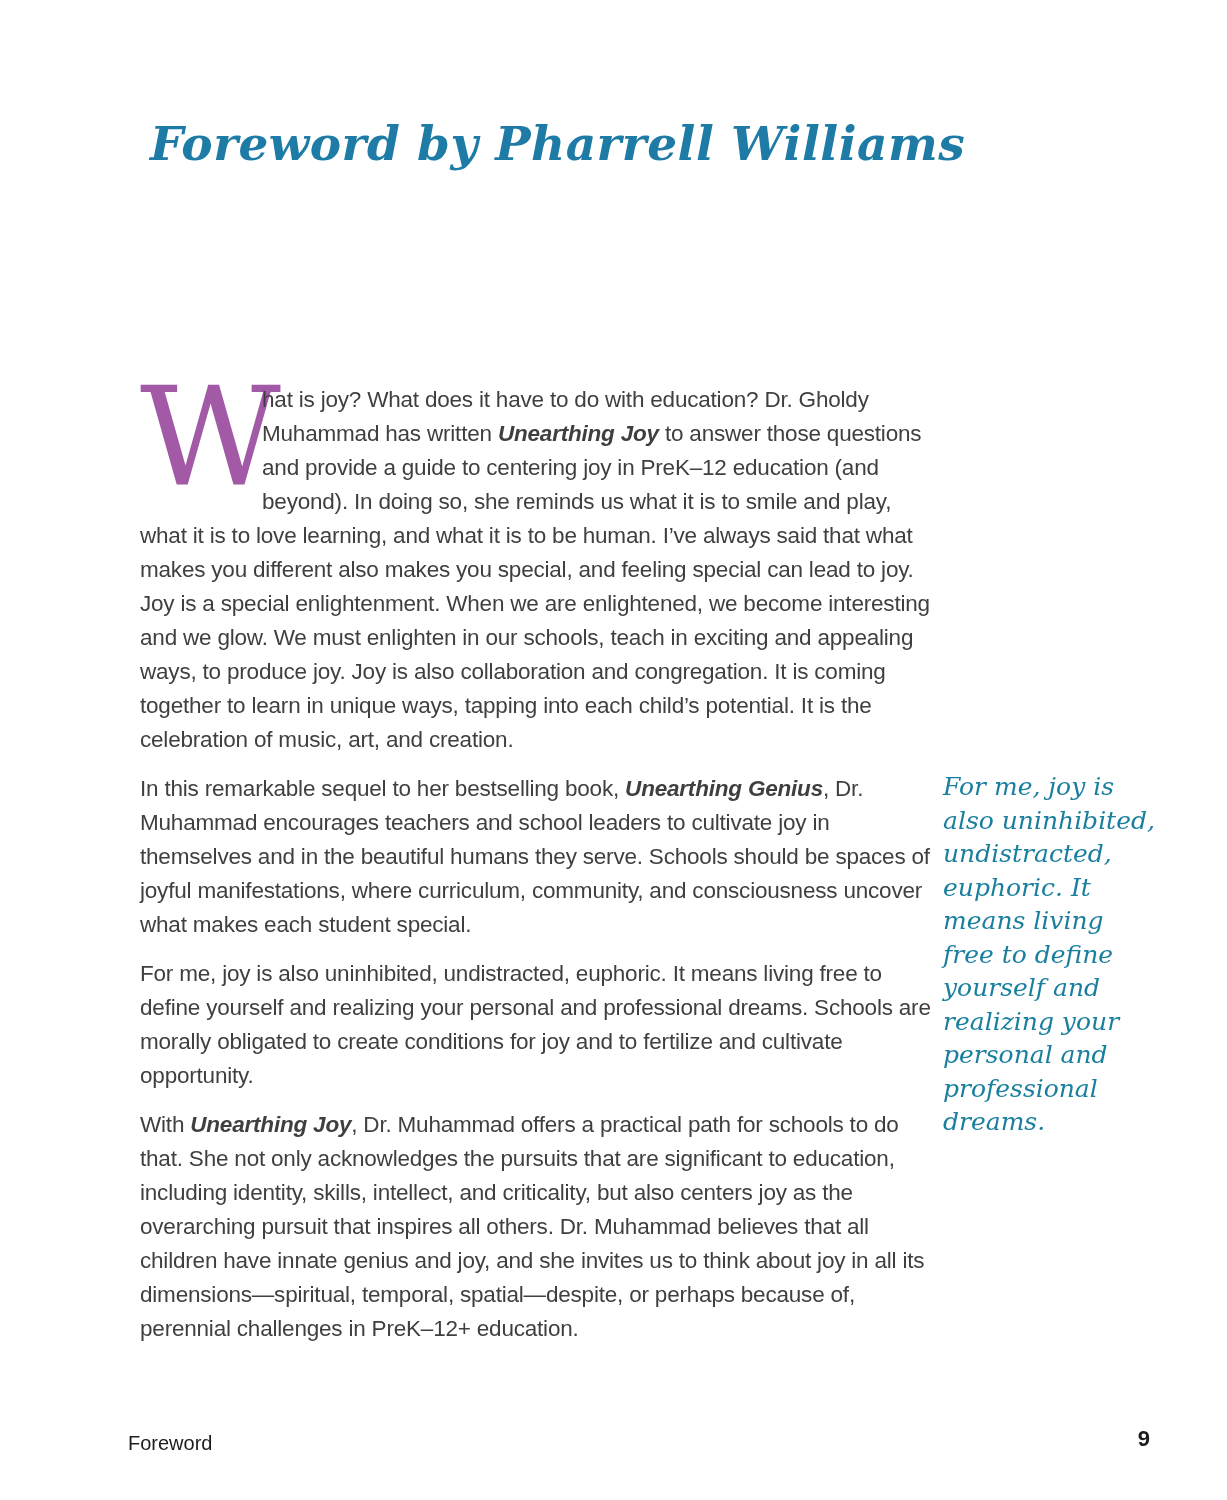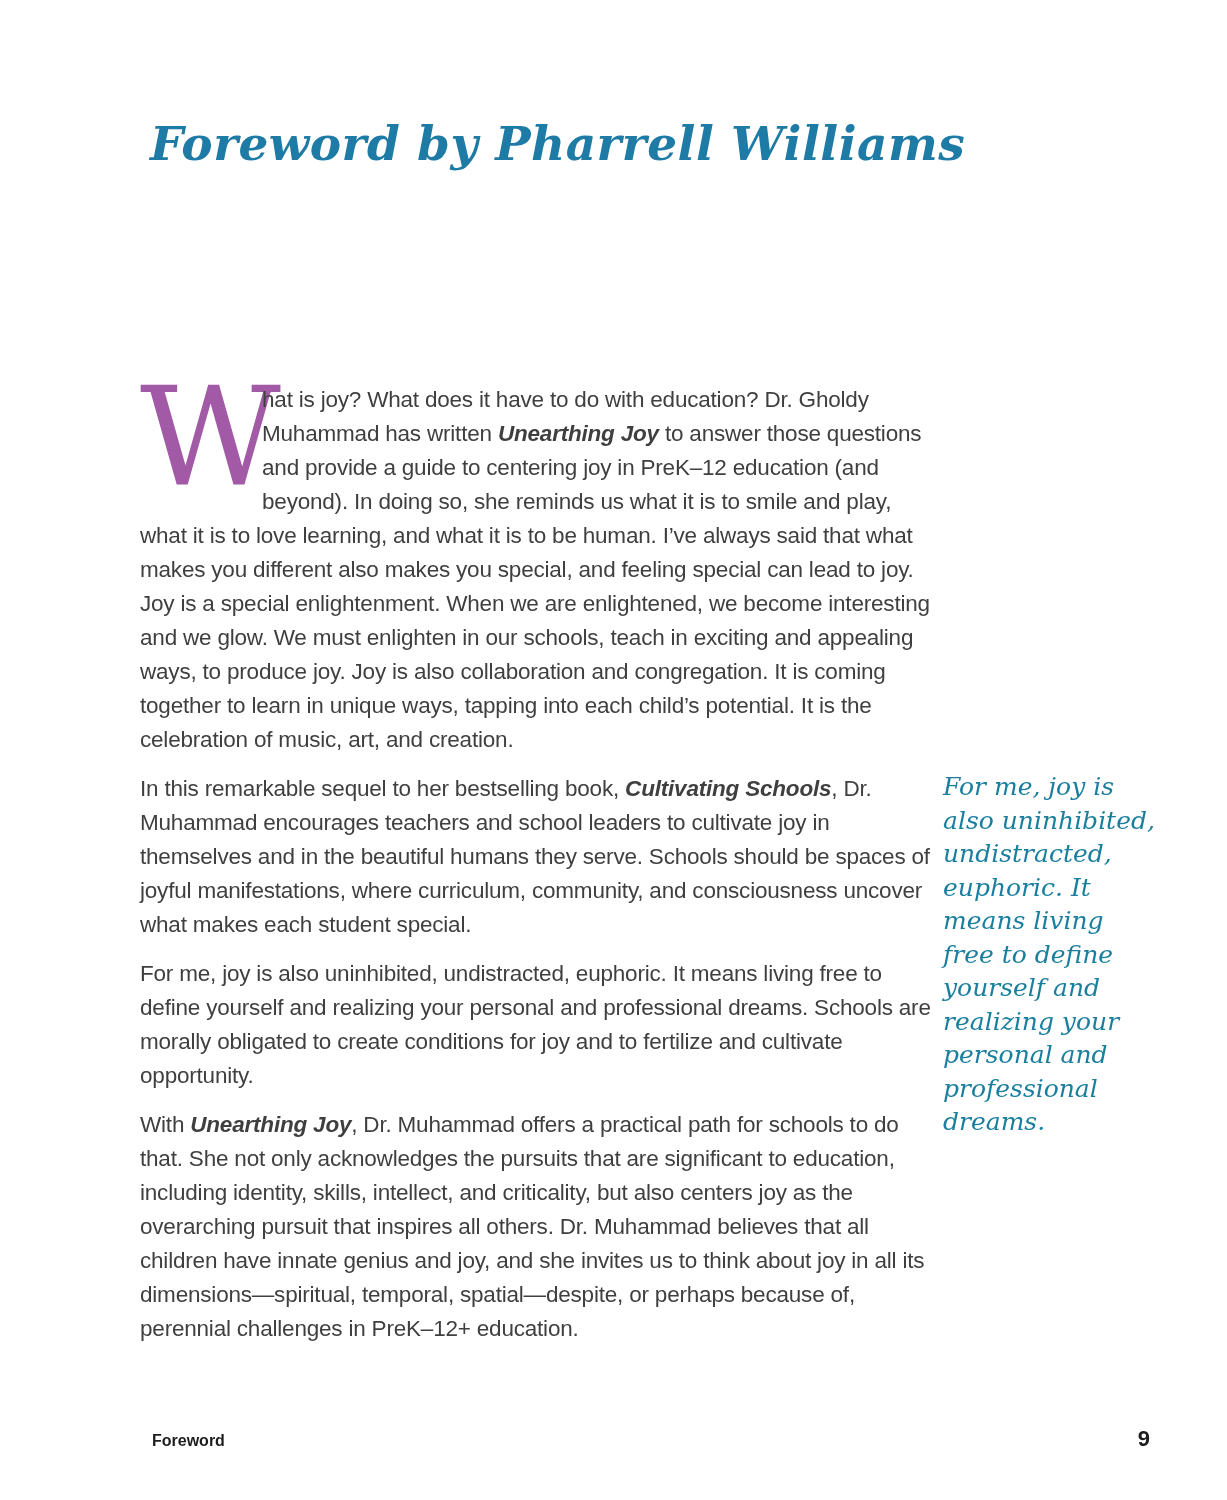--- a/index.html
+++ b/index.html
@@ -62,24 +62,24 @@
     top: 770px;
     width: 215px;
     font-family: "DejaVu Serif", serif;
     font-style: italic;
     font-size: 25px;
     line-height: 33.5px;
     color: var(--quote-teal);
   }
   .footer-section {
     position: absolute;
-    left: 152px;
+    left: 128px;
     top: 1432px;
-    font-size: 16px;
-    font-weight: bold;
+    font-size: 20px;
+    font-weight: normal;
     color: var(--footer-text);
   }
   .footer-page {
     position: absolute;
     right: 77px;
     top: 1426px;
     font-size: 22px;
     font-weight: bold;
     color: var(--footer-text);
   }
@@ -88,21 +88,21 @@
 <body>
 
 <div class="page">
 
   <h1 class="title">Foreword by Pharrell Williams</h1>
 
   <div class="body-col">
     <p class="para">
       <span class="dropcap">W</span><span><span>hat is joy? What does it have to do with education? Dr. Gholdy Muhammad has written </span><em>Unearthing Joy</em><span> to answer those questions and provide a guide to centering joy in PreK–12 education (and beyond). In doing so, she reminds us what it is to smile and play, what it is to love learning, and what it is to be human. I’ve always said that what makes you different also makes you special, and feeling special can lead to joy. Joy is a special enlightenment. When we are enlightened, we become interesting and we glow. We must enlighten in our schools, teach in exciting and appealing ways, to produce joy. Joy is also collaboration and congregation. It is coming together to learn in unique ways, tapping into each child’s potential. It is the celebration of music, art, and creation.</span></span>
     </p>
-    <p class="para"><span>In this remarkable sequel to her bestselling book, </span><em>Cultivating Schools</em><span>, Dr. Muhammad encourages teachers and school leaders to cultivate joy in themselves and in the beautiful humans they serve. Schools should be spaces of joyful manifestations, where curriculum, community, and consciousness uncover what makes each student special.</span></p>
+    <p class="para"><span>In this remarkable sequel to her bestselling book, </span><em>Unearthing Genius</em><span>, Dr. Muhammad encourages teachers and school leaders to cultivate joy in themselves and in the beautiful humans they serve. Schools should be spaces of joyful manifestations, where curriculum, community, and consciousness uncover what makes each student special.</span></p>
     <p class="para"><span>For me, joy is also uninhibited, undistracted, euphoric. It means living free to define yourself and realizing your personal and professional dreams. Schools are morally obligated to create conditions for joy and to fertilize and cultivate opportunity.</span></p>
     <p class="para"><span>With </span><em>Unearthing Joy</em><span>, Dr. Muhammad offers a practical path for schools to do that. She not only acknowledges the pursuits that are significant to education, including identity, skills, intellect, and criticality, but also centers joy as the overarching pursuit that inspires all others. Dr. Muhammad believes that all children have innate genius and joy, and she invites us to think about joy in all its dimensions—spiritual, temporal, spatial—despite, or perhaps because of, perennial challenges in PreK–12+ education.</span></p>
   </div>
 
   <aside class="pull-quote">For me, joy is also uninhibited, undistracted, euphoric. It means living free to define yourself and realizing your personal and professional dreams.</aside>
 
   <span class="footer-section">Foreword</span>
 
   <span class="footer-page">9</span>
 

